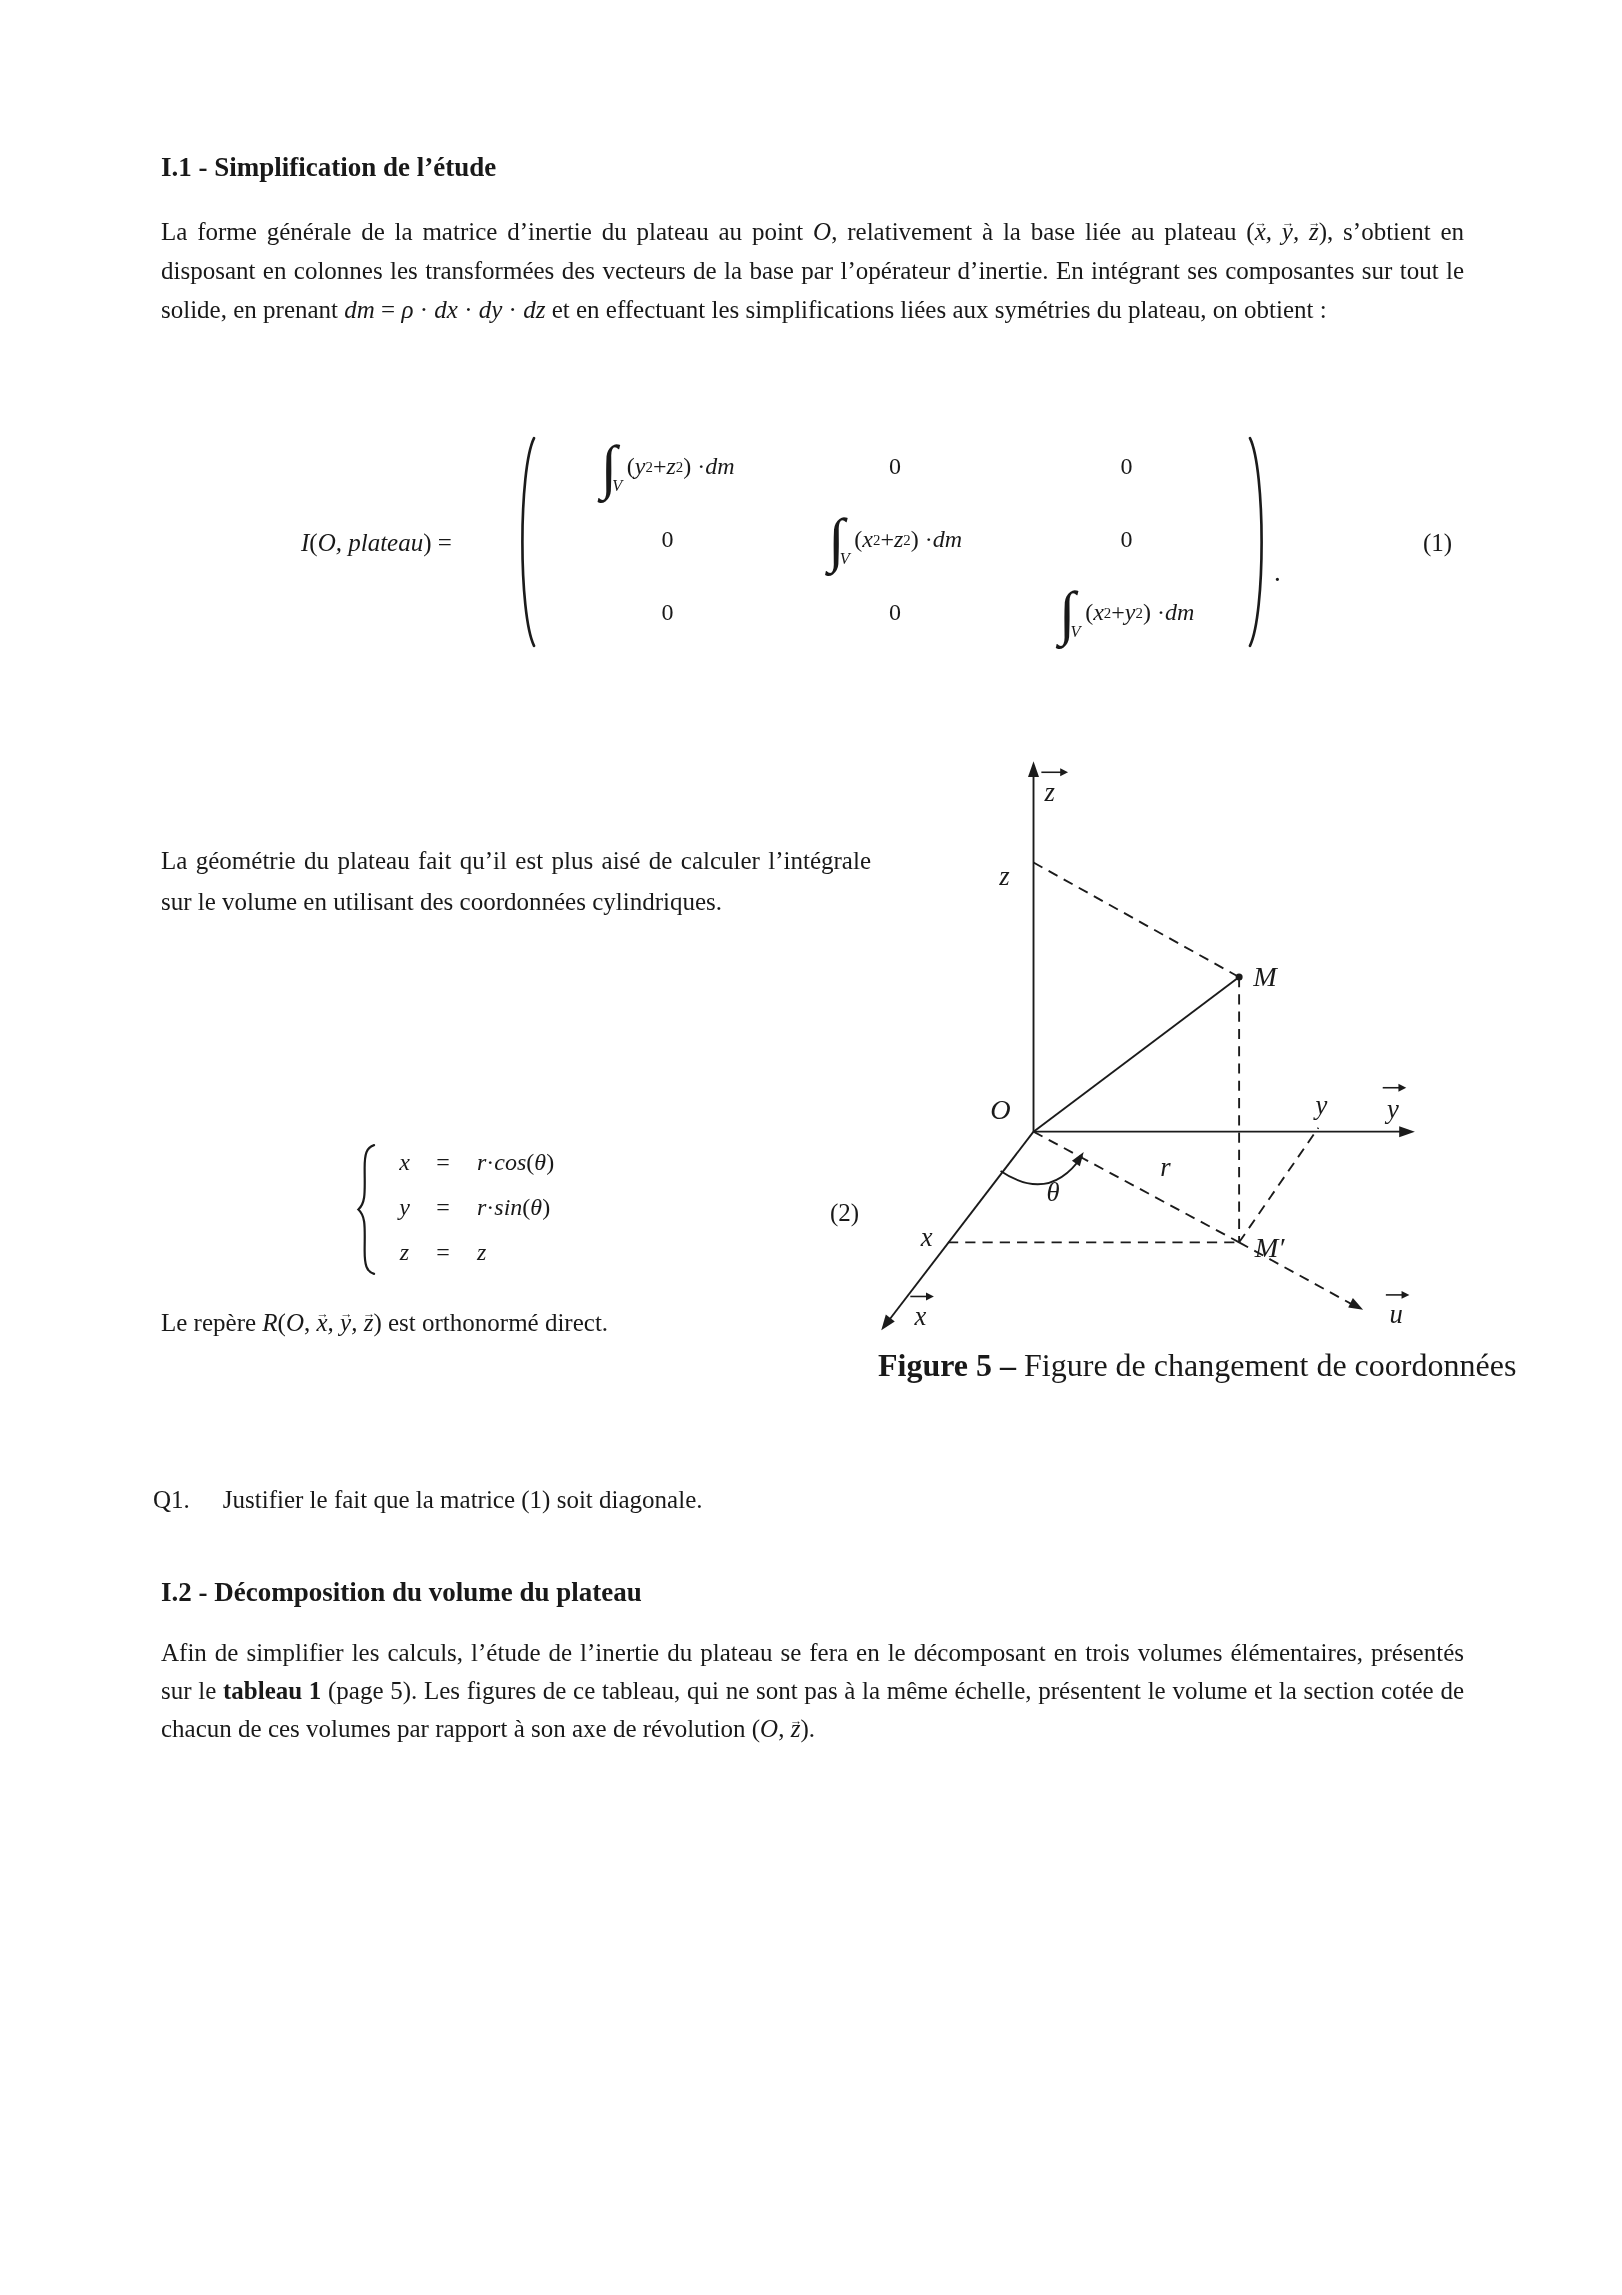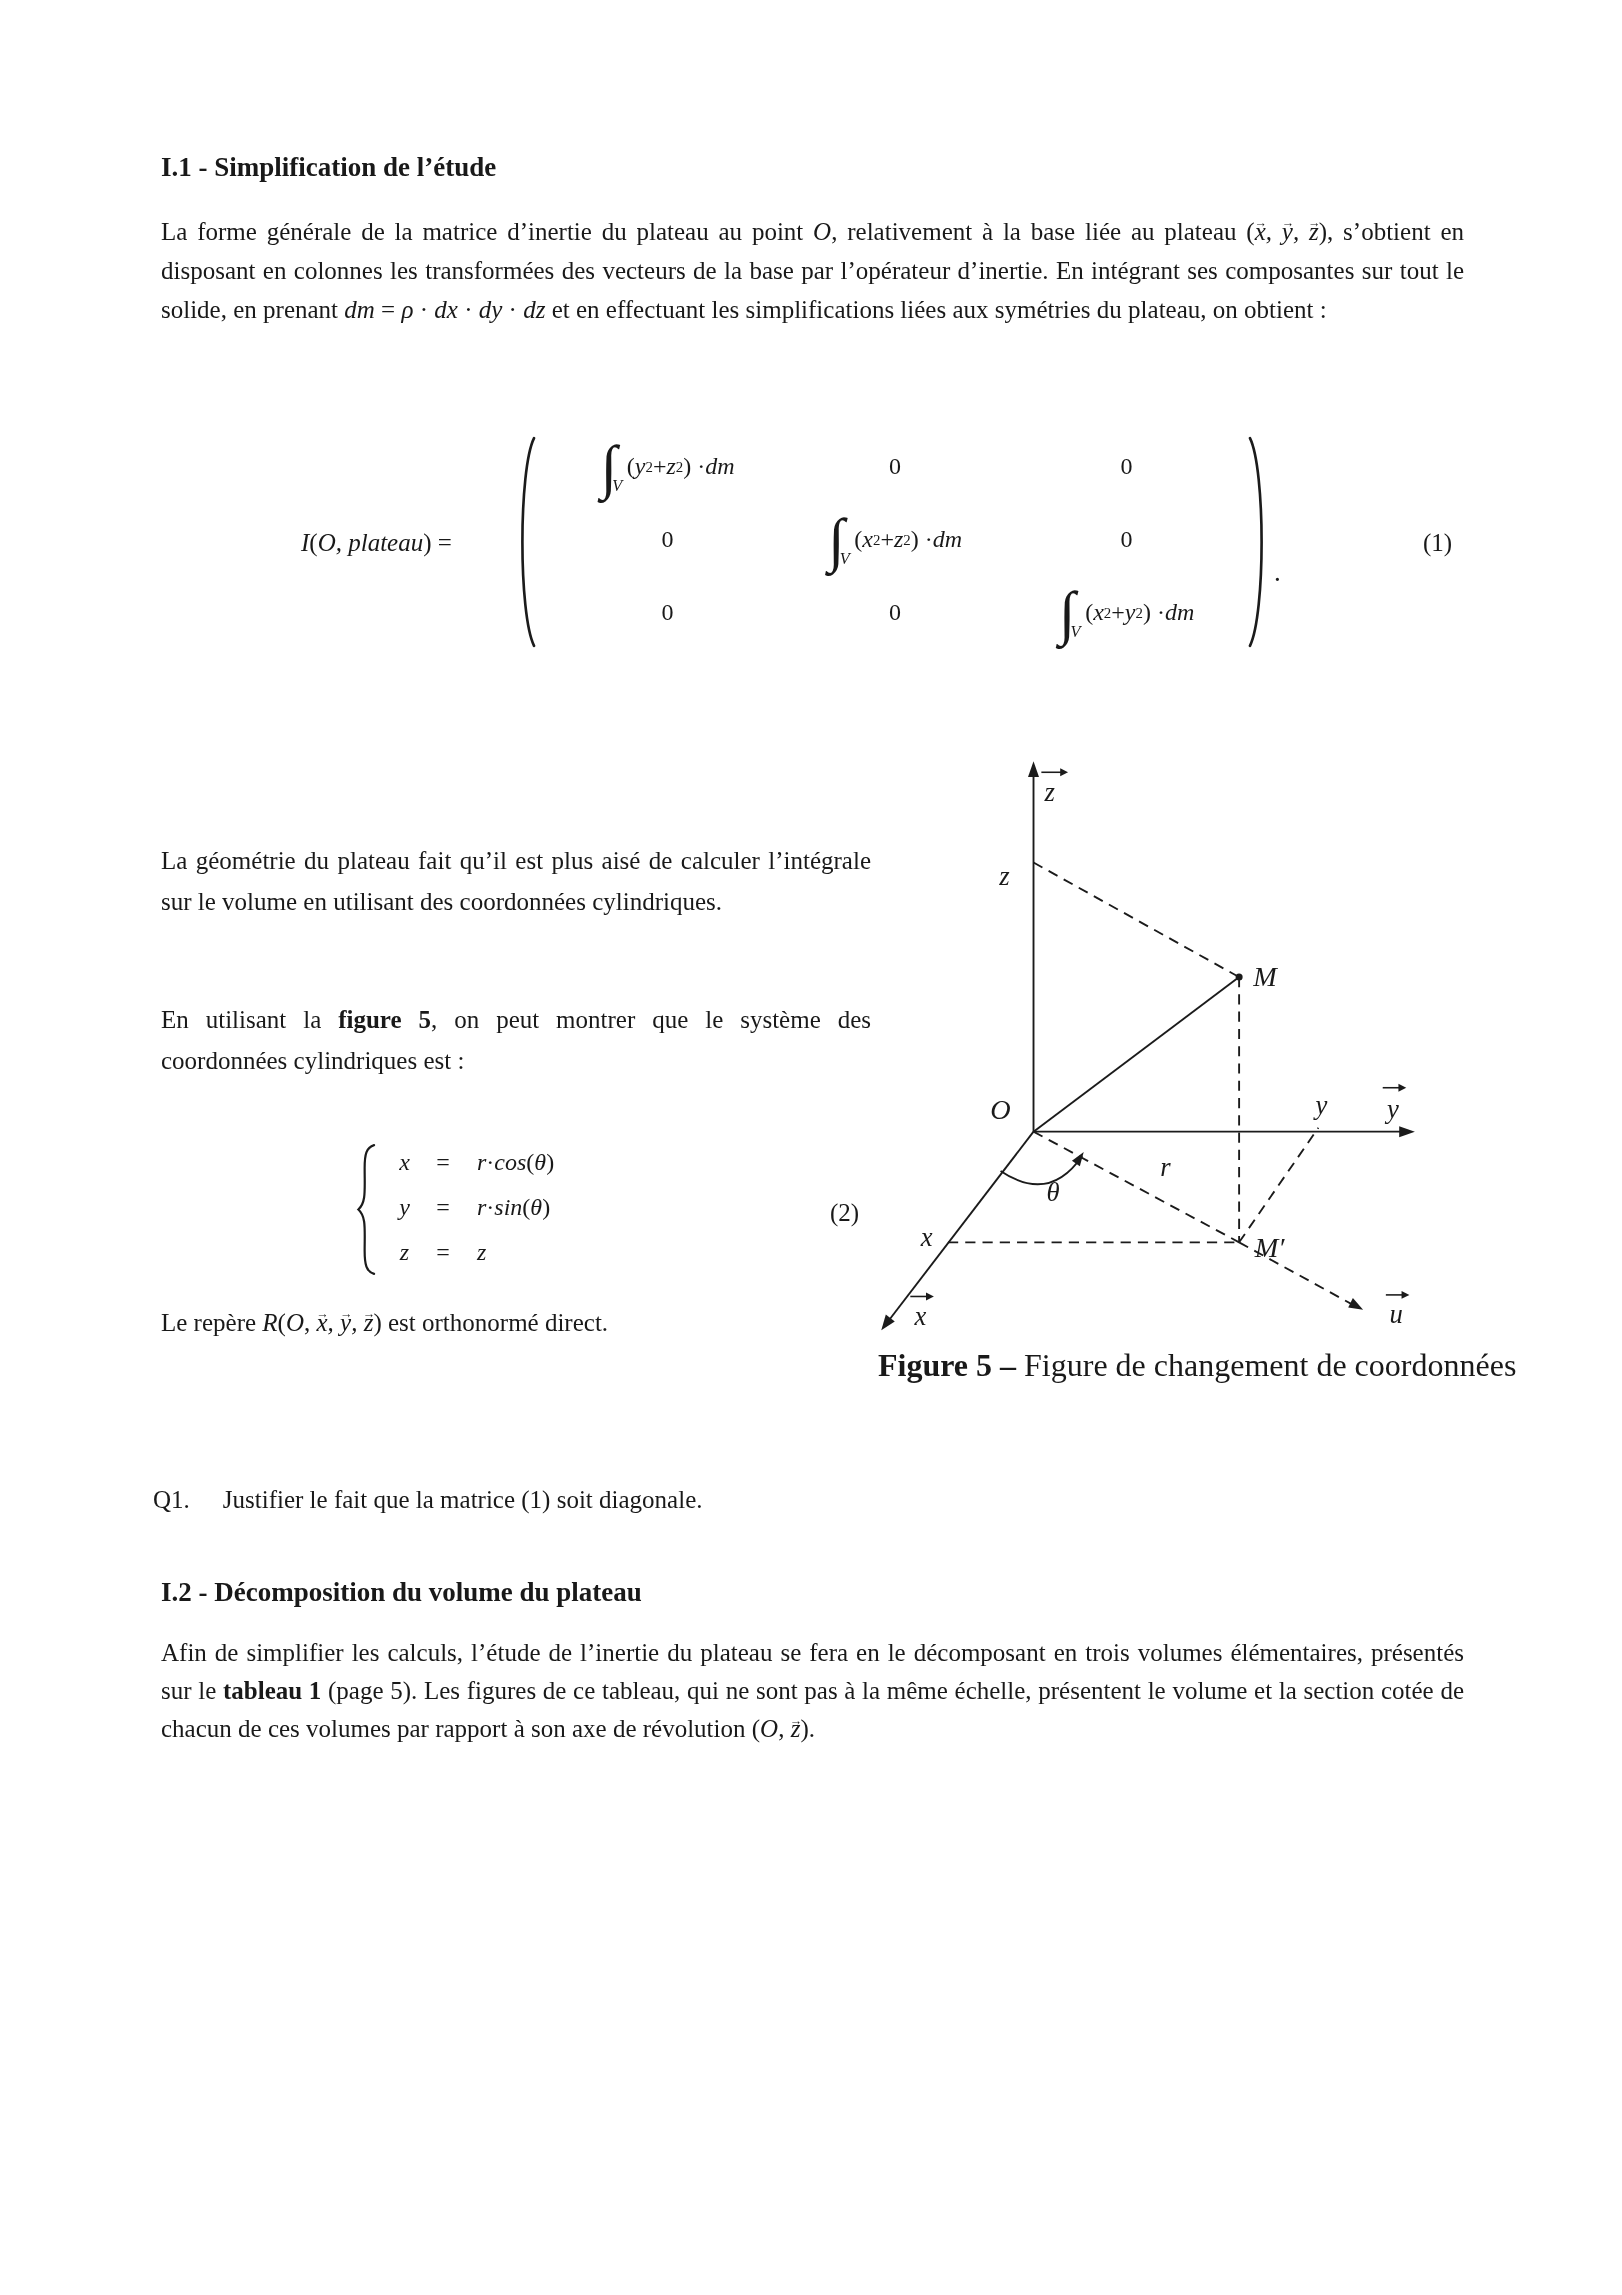--- a/index.html
+++ b/index.html
@@ -88,21 +88,20 @@
     <svg class="abs" style="left:1082px;top:25px;" width="31" height="218" viewBox="0 0 40 278">
       <path d="M 9,5 C 29,46 29,232 9,273" style="stroke:#1b1b1b;stroke-width:3.4;fill:none;stroke-linecap:round;"></path>
     </svg>
 
     <div class="abs eq1-period">.</div>
     <div class="abs eq1-num">(1)</div>
   </div>
 
   <div class="abs col-text" style="left:161px;top:840px;width:710px;">La géométrie du plateau fait qu’il est plus aisé de calculer l’intégrale sur le volume en utilisant des coordonnées cylindriques.</div>
 
-  <div class="abs col-text" style="left:161px;top:999px;width:710px;">En utilisant la <b>figure 5</b>, on peut montrer que le système des coordonnées cylindriques est :</div>
 
   <div class="abs eq2">
     <svg class="abs" style="left:195px;top:4.7px;" width="22" height="135" viewBox="0 0 28 172">
       <path d="M 23,4 C 13,7 11,16 11,33 C 11,62 13,77 3,86 C 13,95 11,110 11,139 C 11,156 13,165 23,168" style="stroke:#1b1b1b;stroke-width:2.8;fill:none;stroke-linecap:round;"></path>
     </svg>
     <div class="abs eq2-grid">
       <div class="cell c1">
           <i>x</i>
         </div>
       <div class="cell c1">=</div>

